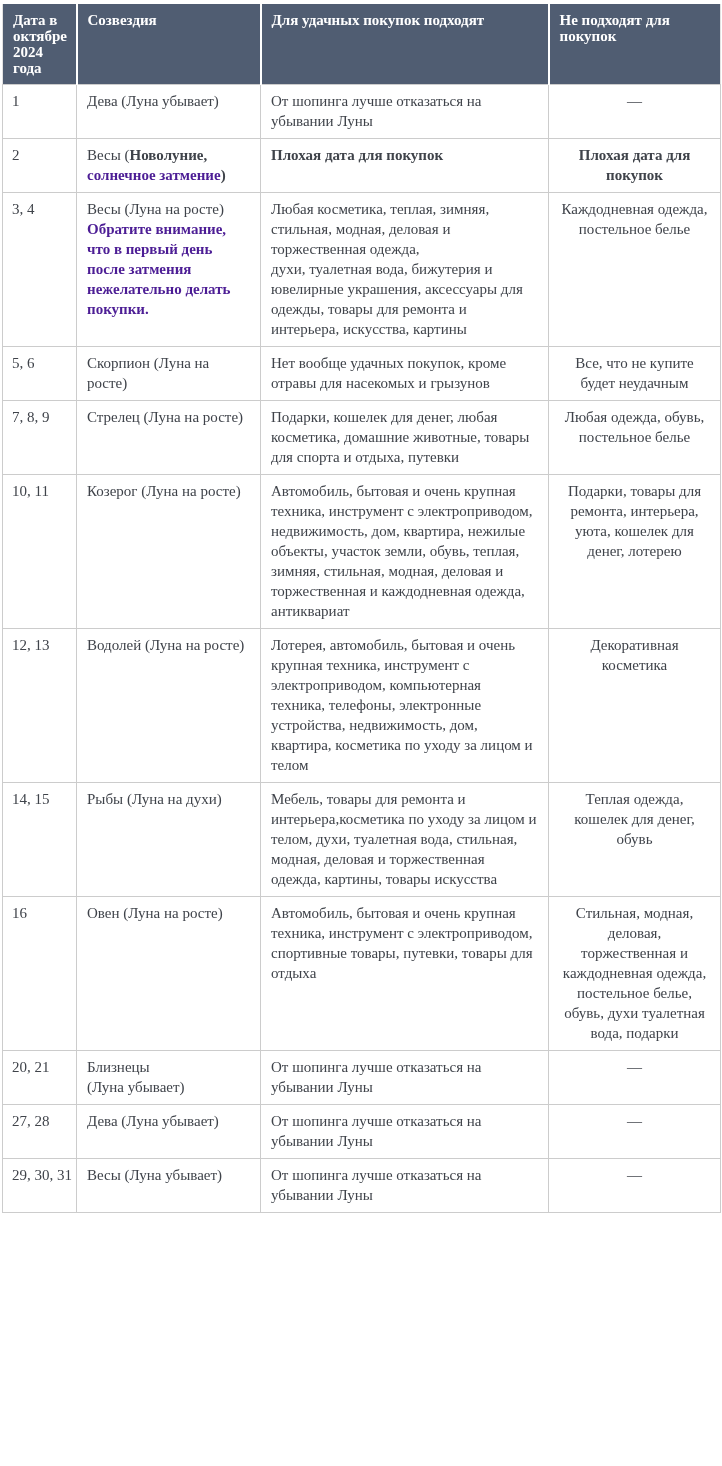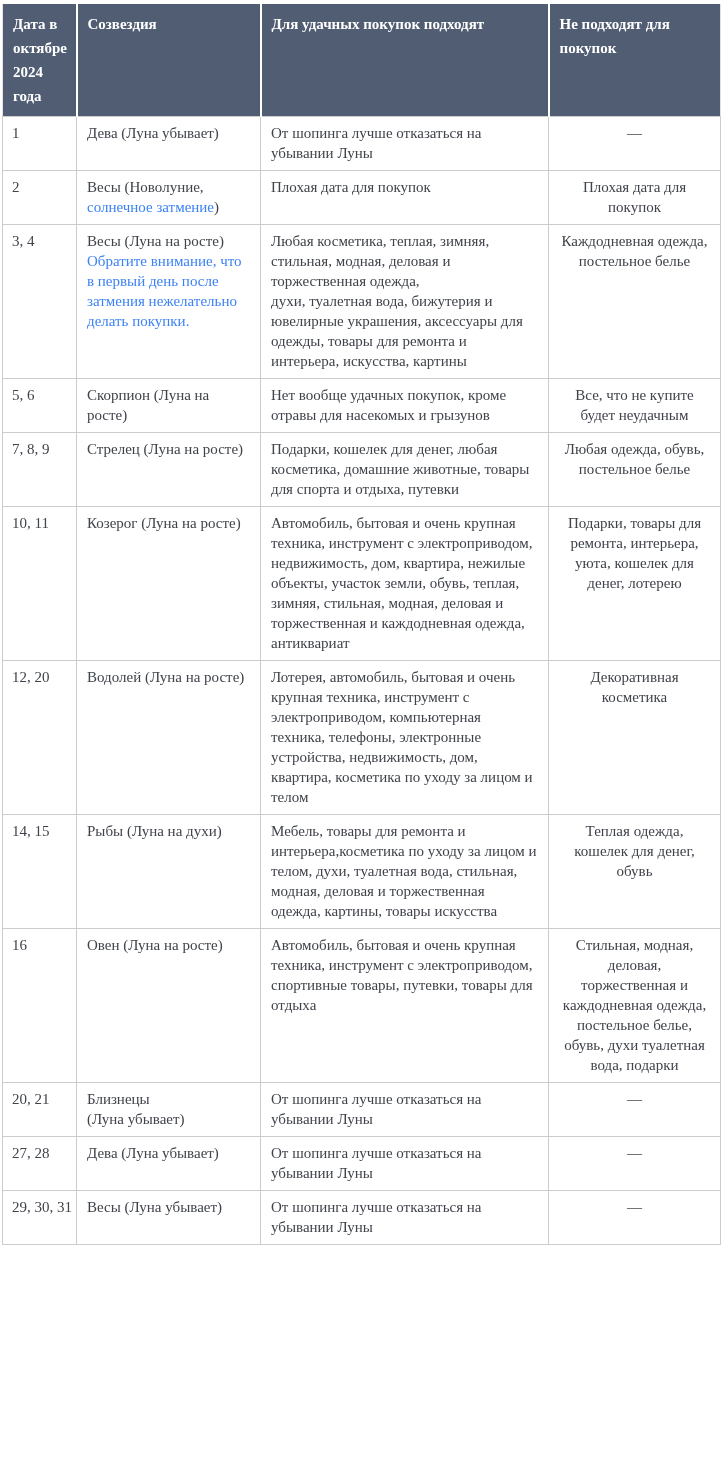--- a/index.html
+++ b/index.html
@@ -28,37 +28,37 @@
   col.c-bad    { width: 172px; }
 
   thead th {
     background: #505d72;
     color: #ffffff;
     font-weight: bold;
     text-align: left;
     vertical-align: top;
     padding: 8px 10px;
     font-size: 15px;
-    line-height: 24px;
+    line-height: 16px;
     border: 2px solid #ffffff;
     border-bottom: 1px solid #cccccc;
   }
   thead th.h-first { border-left: 1px solid #e2e2e2; }
   thead th.h-last  { border-right: 1px solid #e2e2e2; }
 
   tbody td {
     border: 1px solid #cccccc;
     vertical-align: top;
     padding: 6px 10px 7px 10px;
     background: #ffffff;
   }
   td.cell-date  { white-space: nowrap; padding-left: 9px; padding-right: 2px; }
   td.cell-bad   { text-align: center; }
-  .b { font-weight: normal; }
-  .r { color: #3b82f6; }
+  .b { font-weight: bold; }
+  .r { color: #4c1d95; }
 </style>
 </head>
 <body>
 
 <div class="page">
   <table class="lunar-table">
     <colgroup>
       <col class="c-date">
       <col class="c-const">
       <col class="c-good">
@@ -109,21 +109,21 @@
   </tr>
 
   <tr>
     <td class="cell-date">10, 11</td>
     <td class="cell-const"><span>Козерог (Луна на росте)</span></td>
     <td class="cell-good"><span>Автомобиль, бытовая и очень крупная техника, инструмент с электроприводом, недвижимость, дом, квартира, нежилые объекты, участок земли, обувь, теплая, зимняя, стильная, модная, деловая и торжественная и каждодневная одежда, антиквариат</span></td>
     <td class="cell-bad"><span>Подарки, товары для ремонта, интерьера, уюта, кошелек для денег, лотерею</span></td>
   </tr>
 
   <tr>
-    <td class="cell-date">12, 20</td>
+    <td class="cell-date">12, 13</td>
     <td class="cell-const"><span>Водолей (Луна на росте)</span></td>
     <td class="cell-good"><span>Лотерея, автомобиль, бытовая и очень крупная техника, инструмент с электроприводом, компьютерная техника, телефоны, электронные устройства, недвижимость, дом, квартира, косметика по уходу за лицом и телом</span></td>
     <td class="cell-bad"><span>Декоративная косметика</span></td>
   </tr>
 
   <tr>
     <td class="cell-date">14, 15</td>
     <td class="cell-const"><span>Рыбы (Луна на духи)</span></td>
     <td class="cell-good"><span>Мебель, товары для ремонта и интерьера,косметика по уходу за лицом и телом, духи, туалетная вода, стильная, модная, деловая и торжественная одежда, картины, товары искусства</span></td>
     <td class="cell-bad"><span>Теплая одежда, кошелек для денег, обувь</span></td>

